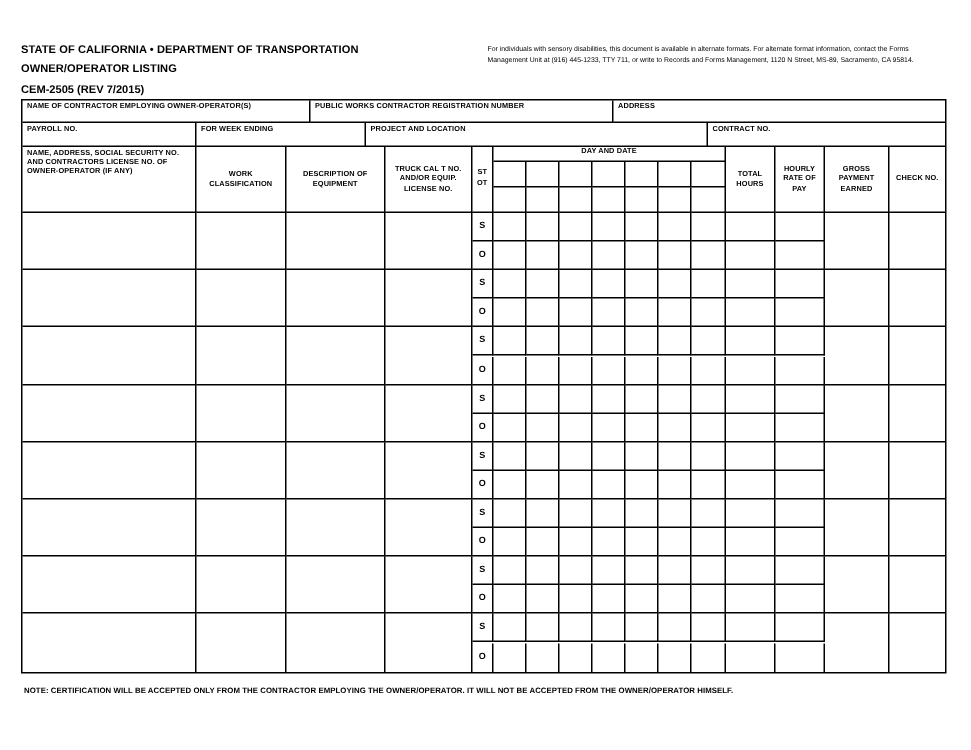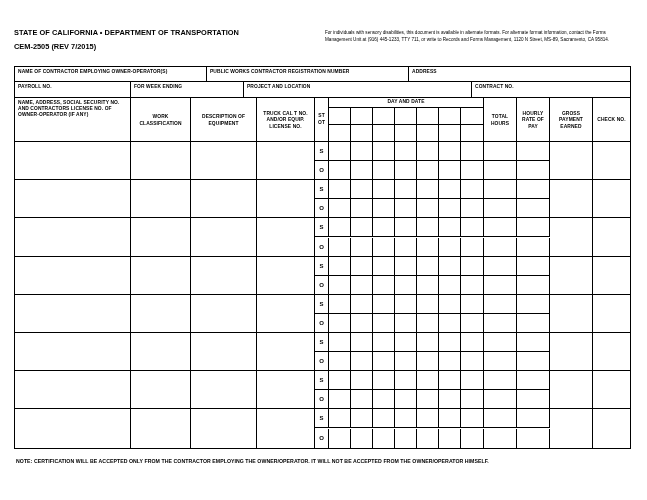--- a/index.html
+++ b/index.html
@@ -115,20 +115,21 @@
   }
 </style>
 </head>
 <body>
 
 <div id="page">
 
   <div class="header">
     <div class="hdr-left">
       <div class="title-line">STATE OF CALIFORNIA • DEPARTMENT OF TRANSPORTATION</div>
+      <div class="title-line second">OWNER/OPERATOR LISTING</div>
       <div class="form-num">CEM-2505 (REV 7/2015)</div>
     </div>
     <div class="hdr-right">For individuals with sensory disabilities, this document is available in alternate formats. For alternate format information, contact the Forms Management Unit at (916) 445-1233, TTY 711, or write to Records and Forms Management, 1120 N Street, MS-89, Sacramento, CA 95814.</div>
     <div style="clear:both"></div>
   </div>
 
   <div class="frame">
 
     <div class="cellbox" style="left:0; top:0; width:192px; height:15px;">
       <div class="lbl">NAME OF CONTRACTOR EMPLOYING OWNER-OPERATOR(S)</div>

